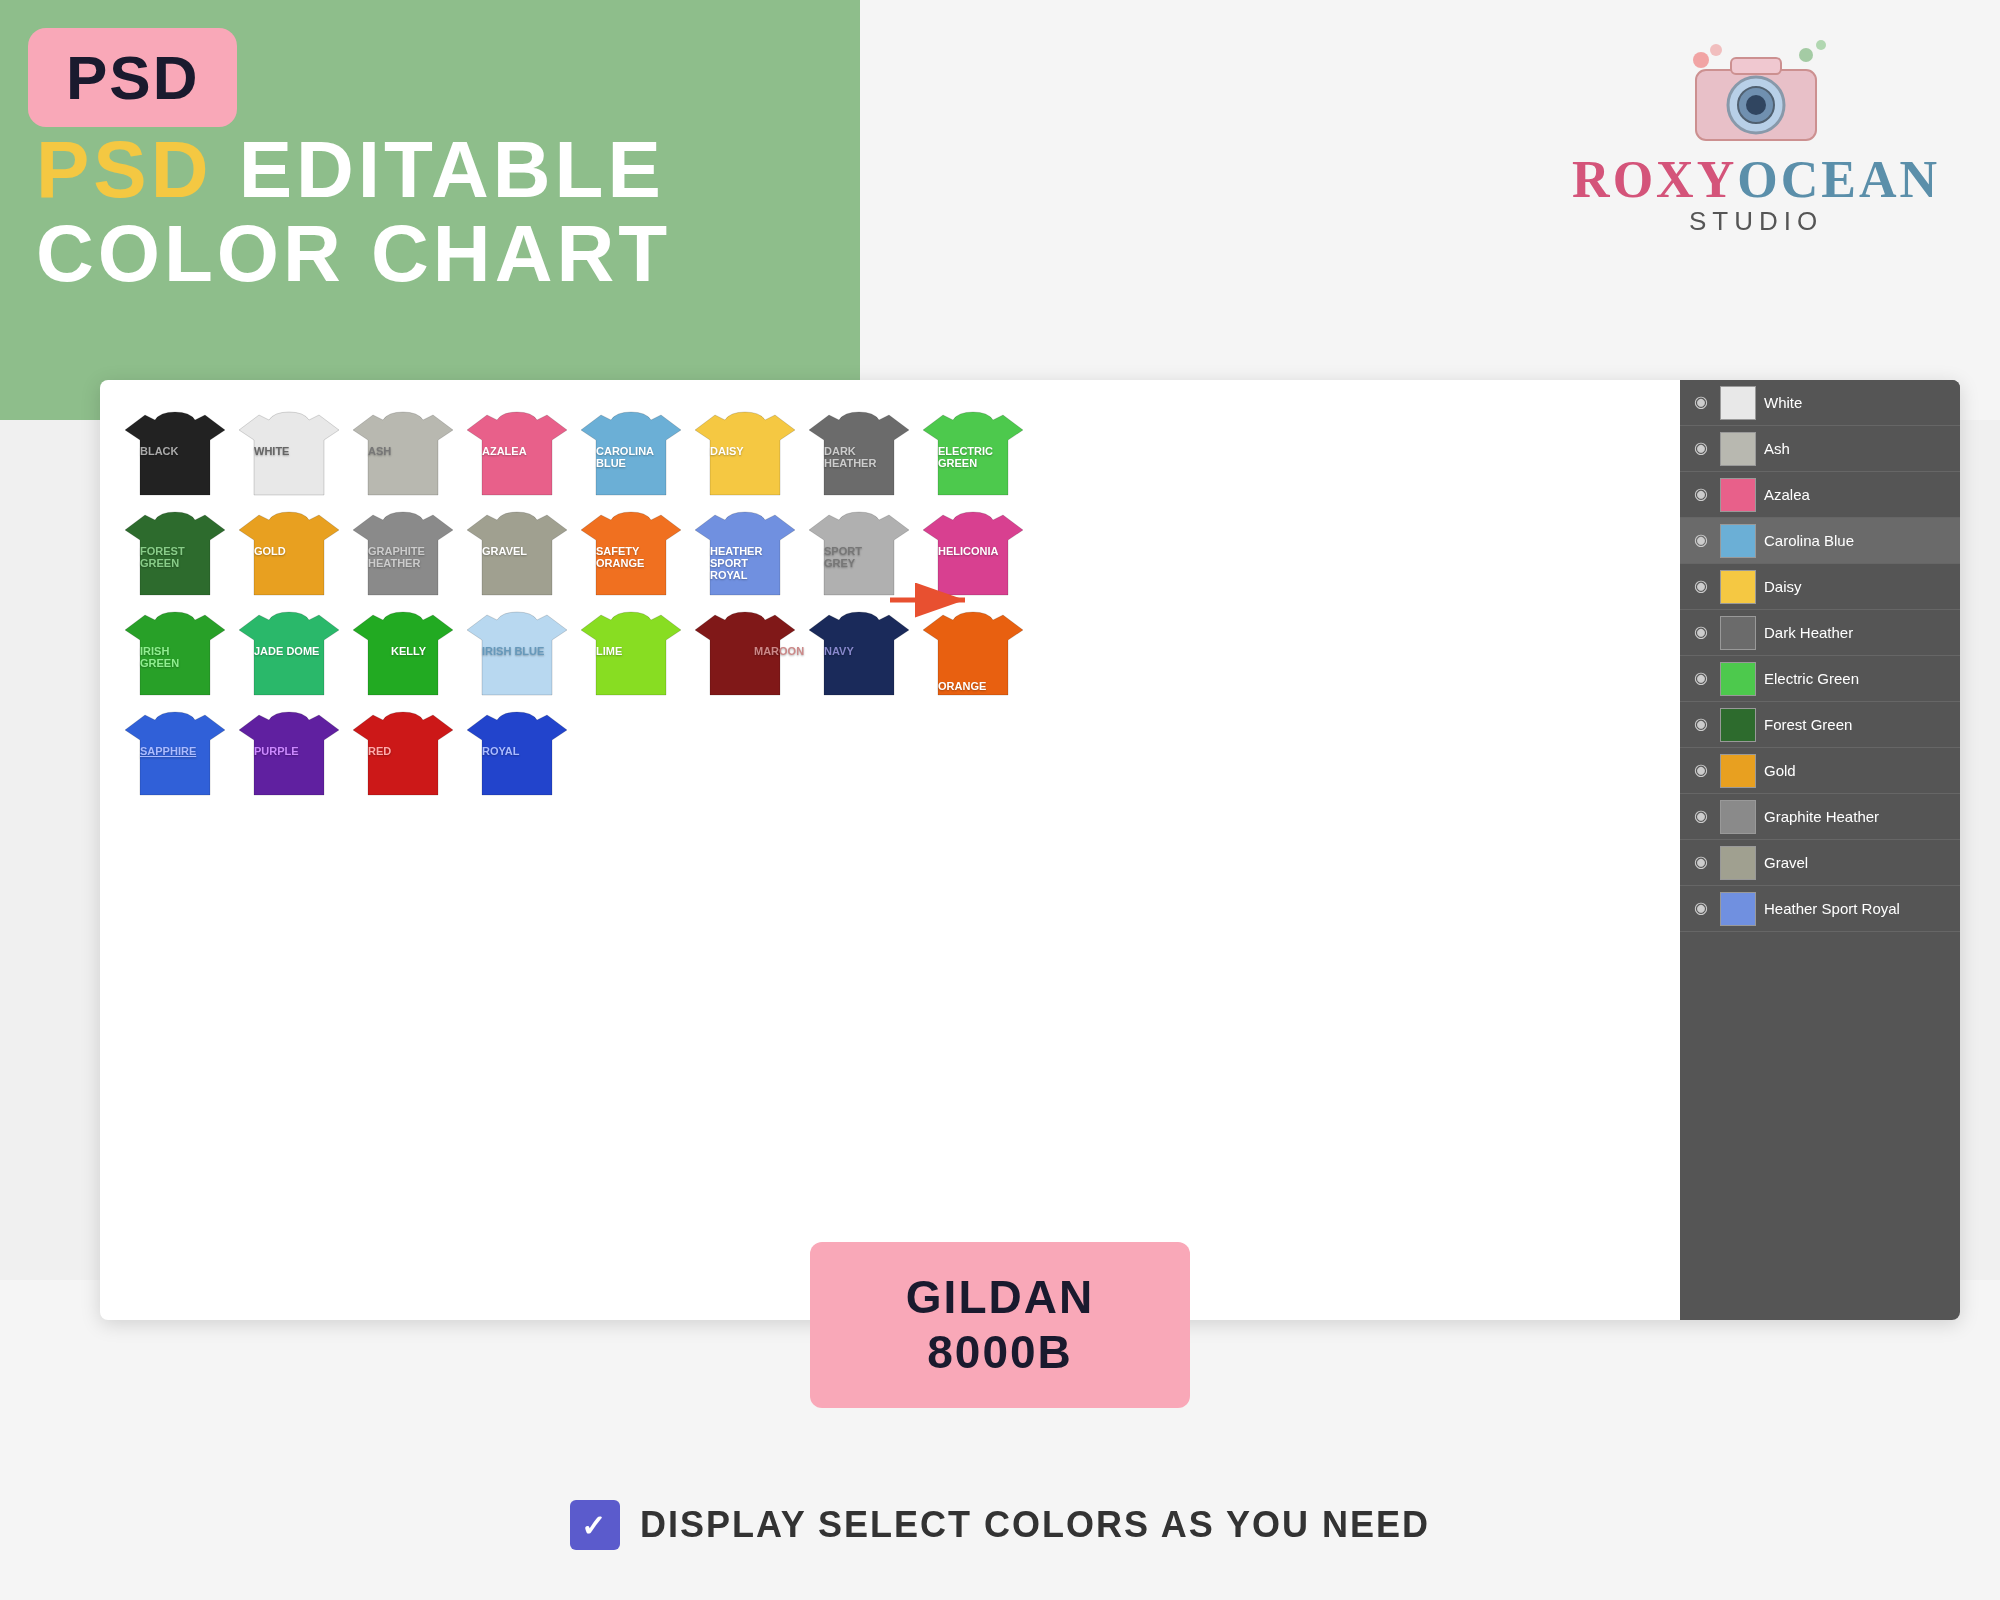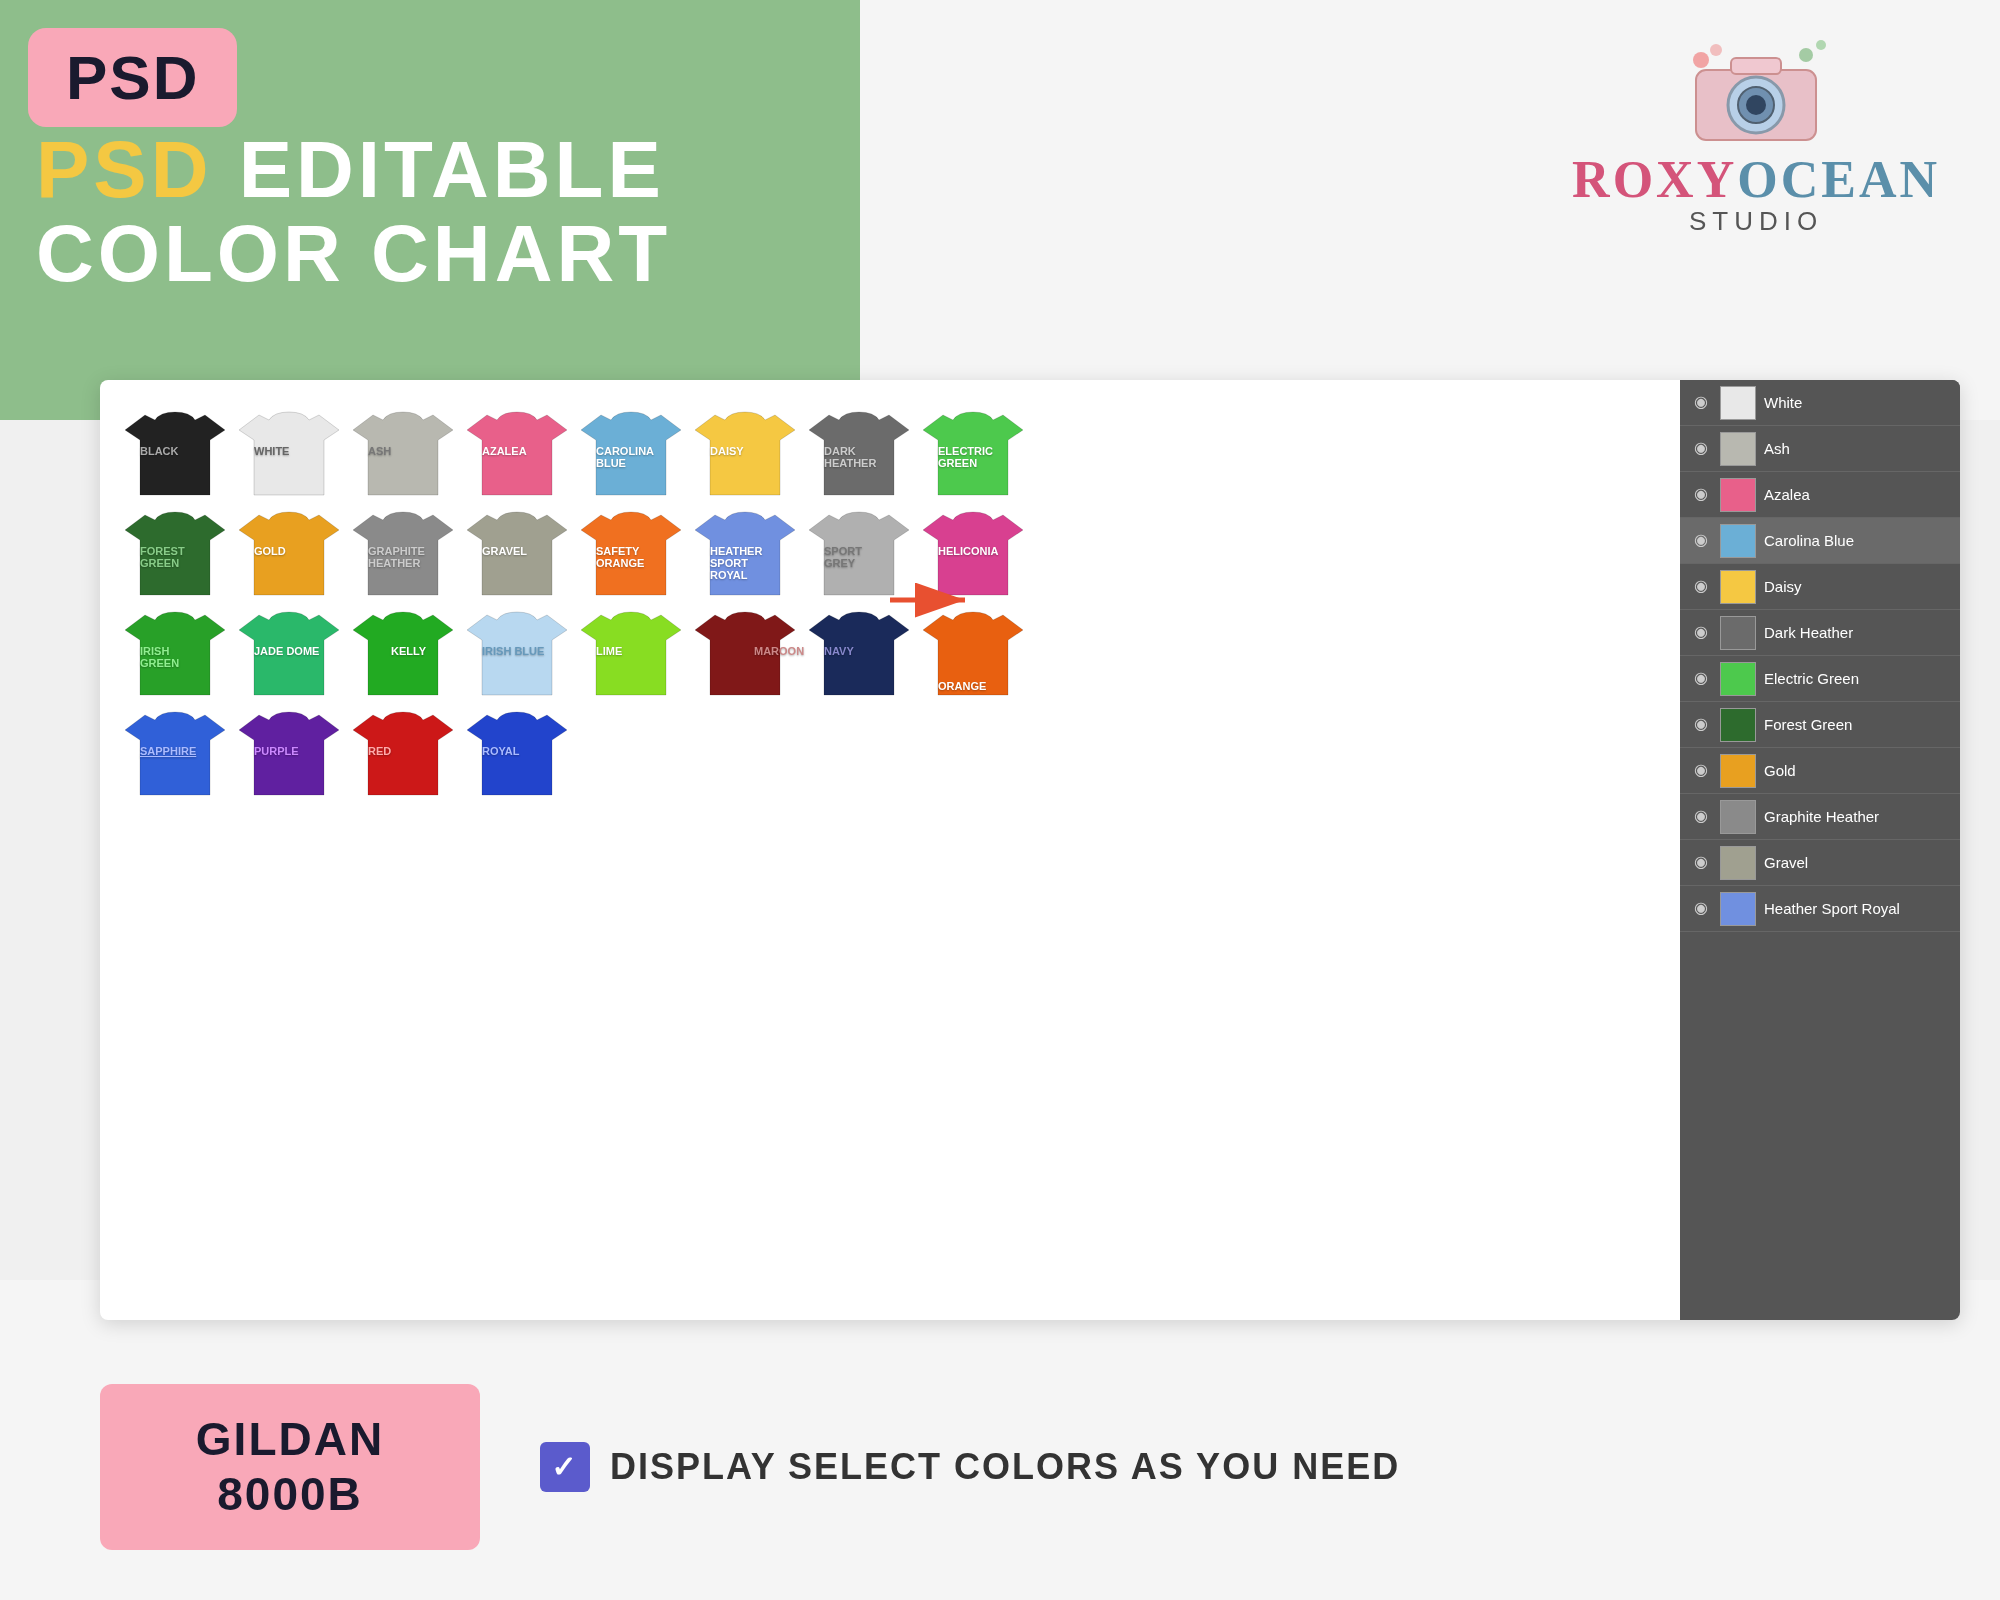--- a/index.html
+++ b/index.html
@@ -208,22 +208,23 @@
     }
 
     
     .bottom-section {
       position: absolute;
       bottom: 50px;
       left: 100px;
       right: 100px;
       display: flex;
       align-items: center;
-      gap: 60px;
+      gap: 92px;
       z-index: 10;
+      flex-direction: column;
     }
     .gildan-badge {
       background: #f9a8b8;
       border-radius: 12px;
       padding: 28px 80px;
       text-align: center;
       min-width: 380px;
     }
     .gildan-text {
       font-size: 46px;

